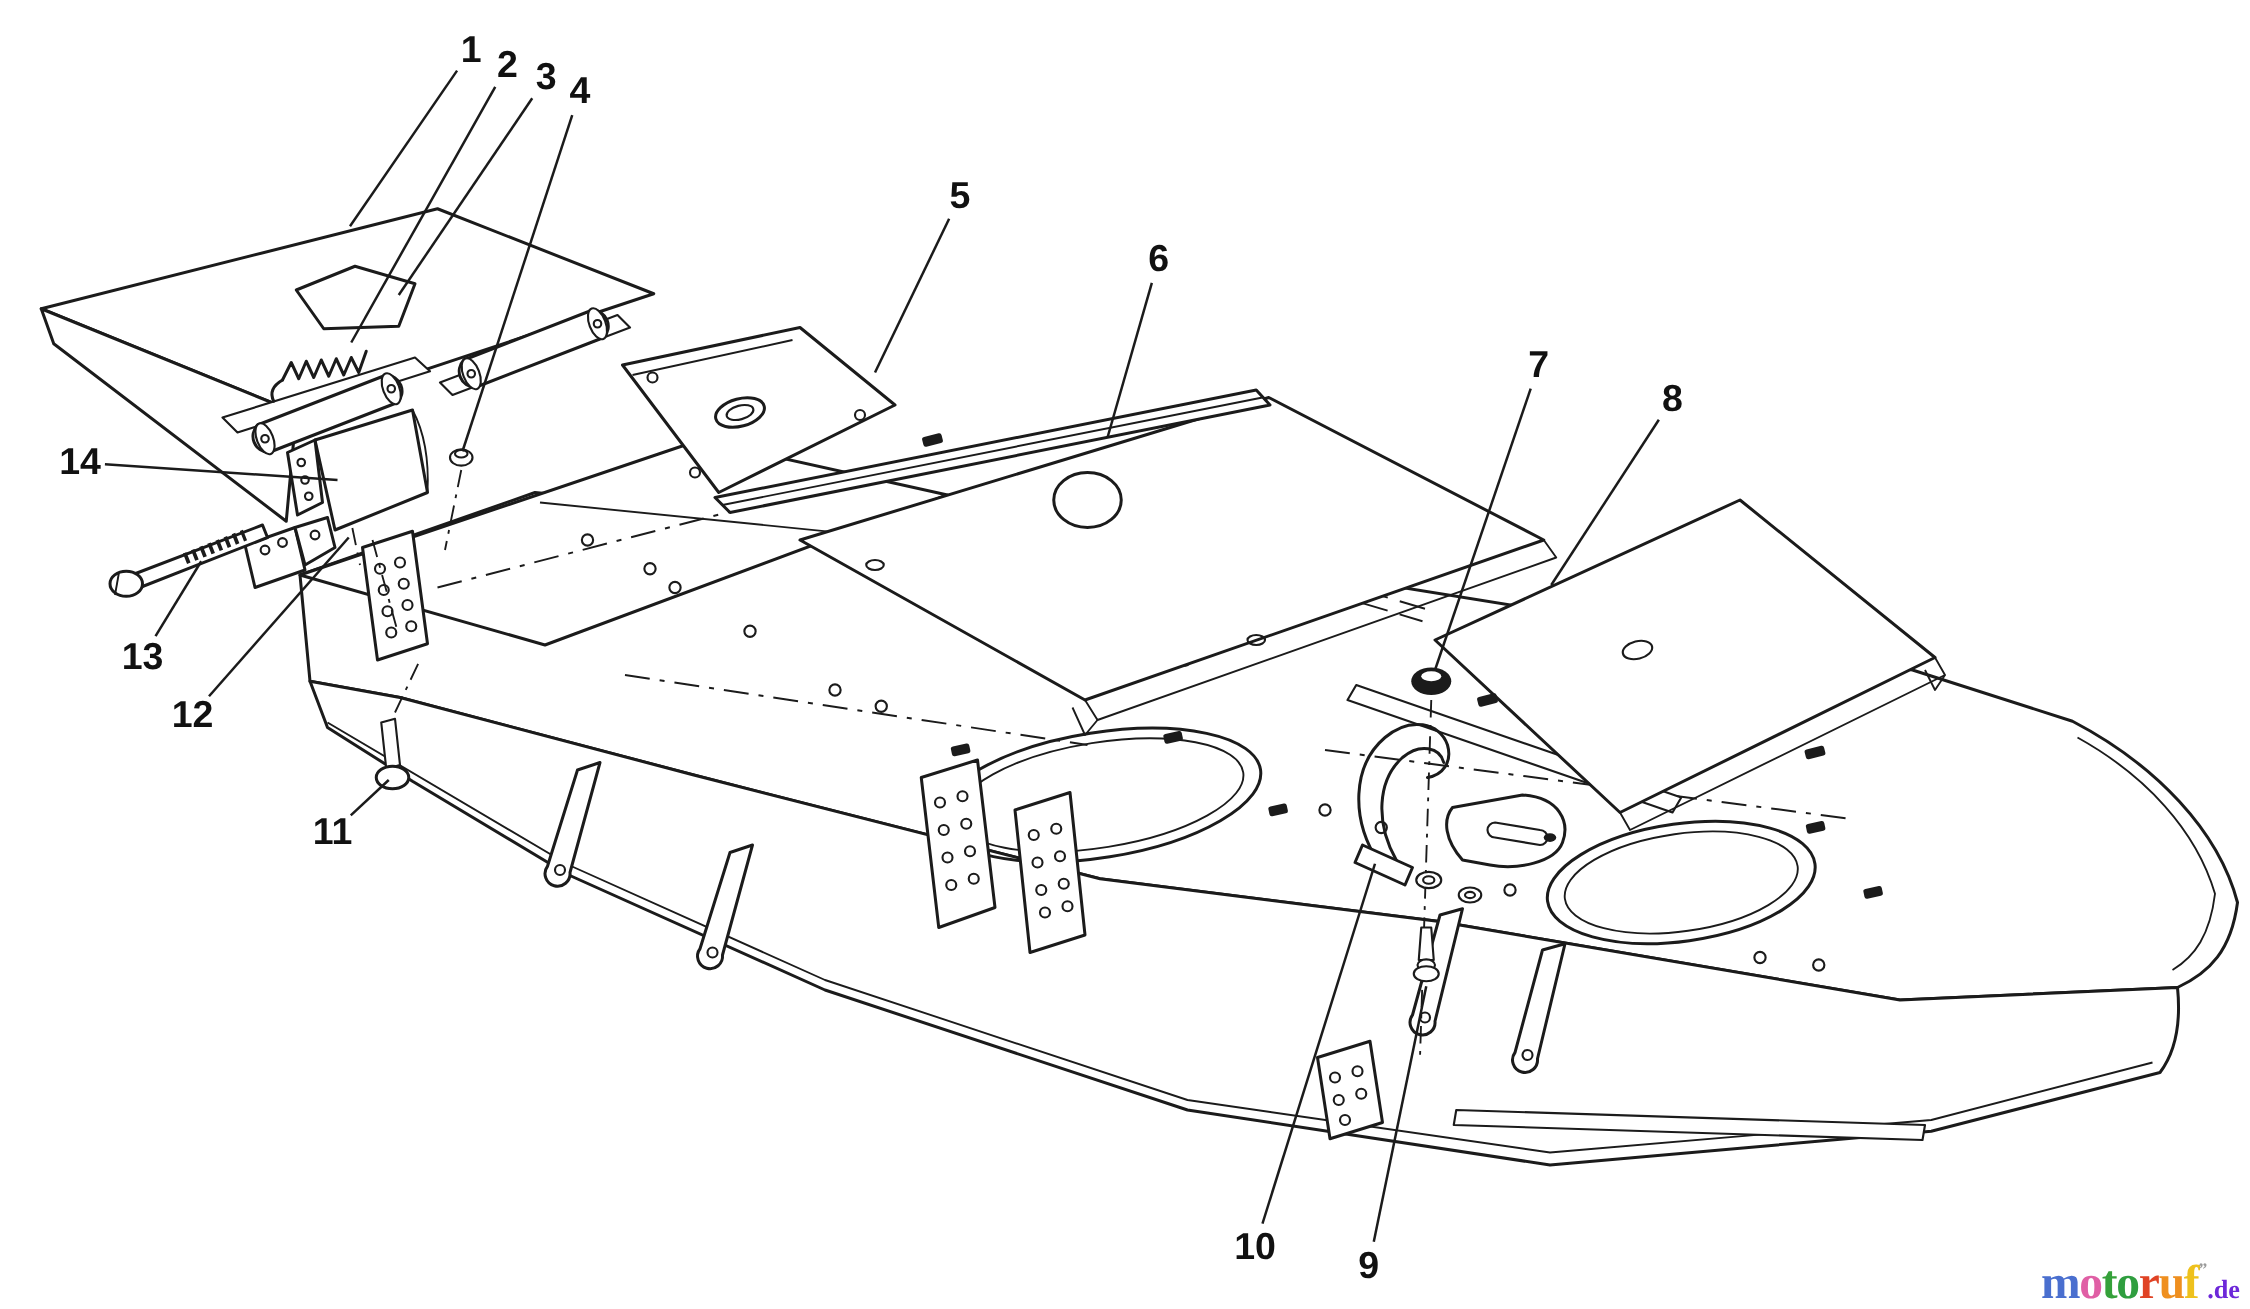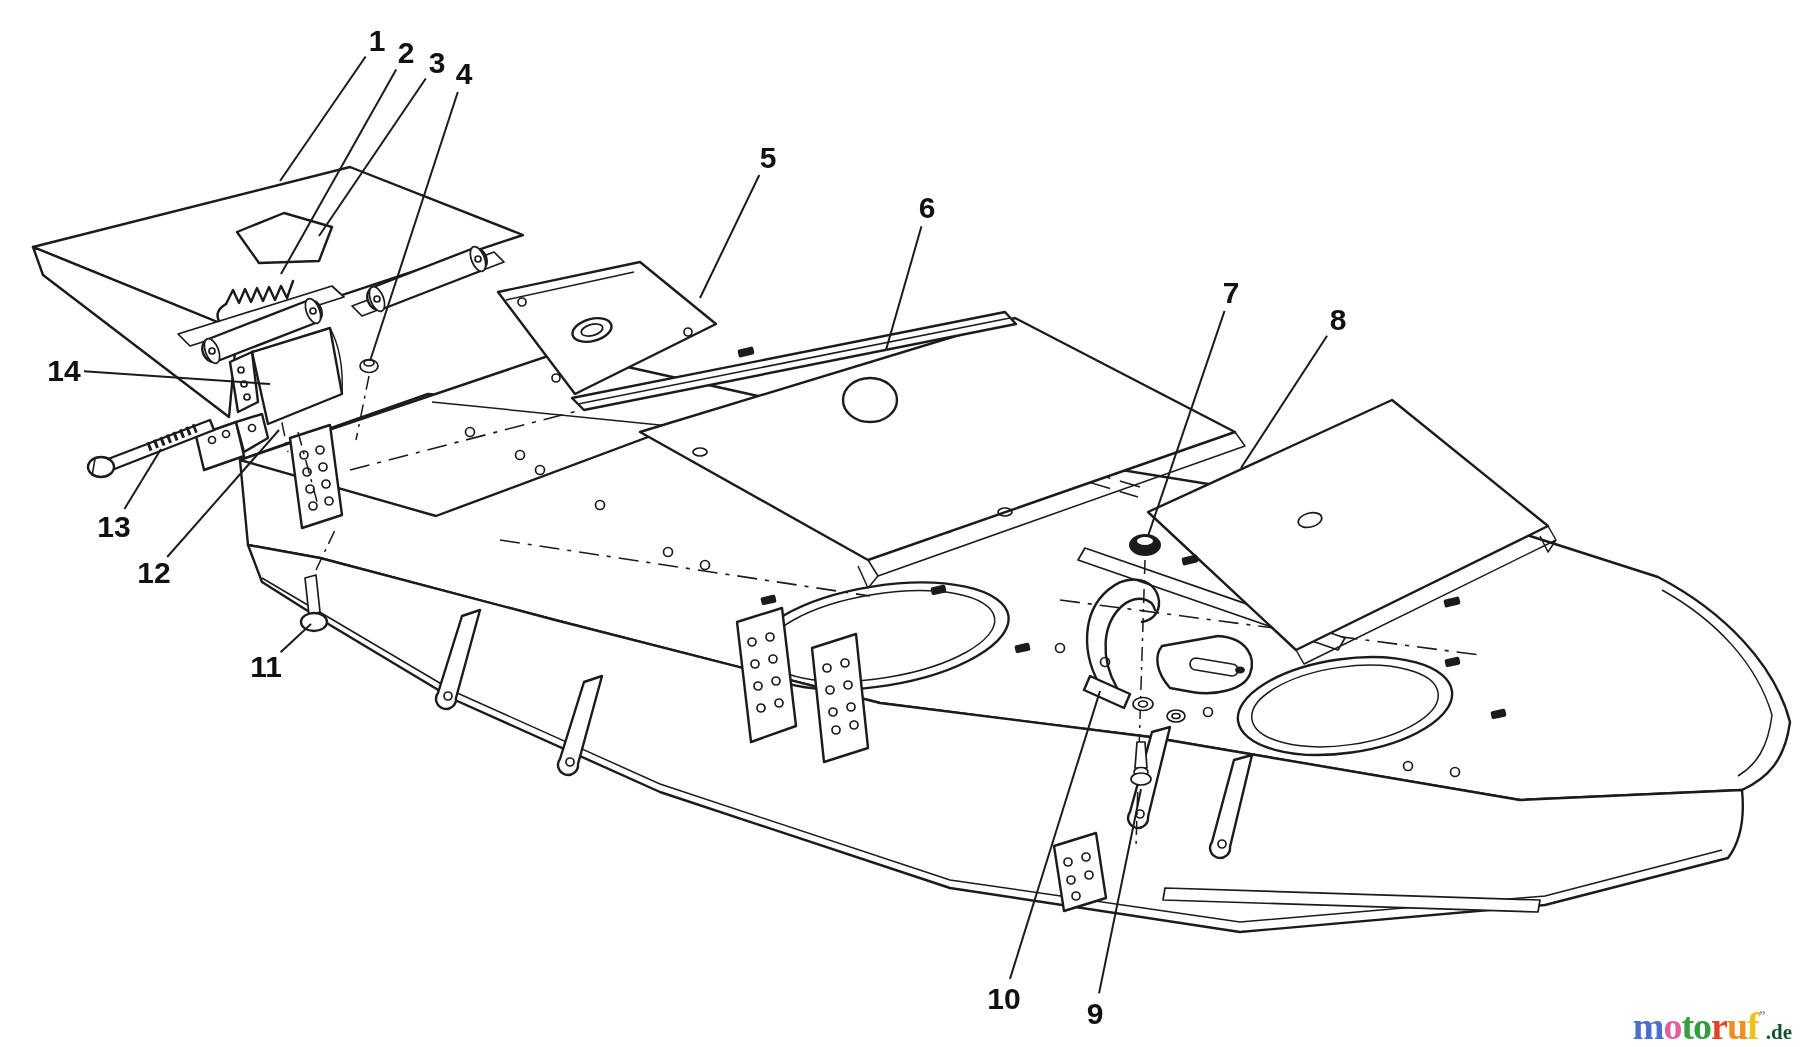--- a/index.html
+++ b/index.html
@@ -13,21 +13,21 @@
   .dark{fill:#1b1b1b;stroke:none}
   .h{fill:none;stroke:#1b1b1b;stroke-width:1.7}
   .dash{fill:none;stroke:#1b1b1b;stroke-width:1.5;stroke-dasharray:14 6 3 6}
   .seam{fill:none;stroke:#1b1b1b;stroke-width:1.6;stroke-dasharray:20 8 4 8}
   .num{font:bold 30px "Liberation Sans",sans-serif;fill:#111}
   .leader{stroke:#1b1b1b;stroke-width:2;fill:none}
   .logo{position:absolute;right:8px;bottom:2px;white-space:nowrap;
         font-family:"Liberation Serif",serif;font-weight:bold;line-height:1}
   .logo .lt{font-size:38px;letter-spacing:-1px}
   .logo .tm{font-size:14px;color:#9a9a9a;vertical-align:18px}
-  .logo .sfx{font-size:21px;color:#14532d}
+  .logo .sfx{font-size:21px;color:#6d28d9}
 </style>
 </head>
 <body>
 
 <div class="stage">
 <svg width="1800" height="1047" viewBox="0 0 1800 1047">
 
   <g>
 
     <path class="solid" d="M 240,460 L 428,394 L 1010,452 L 1530,536 L 1658,577

